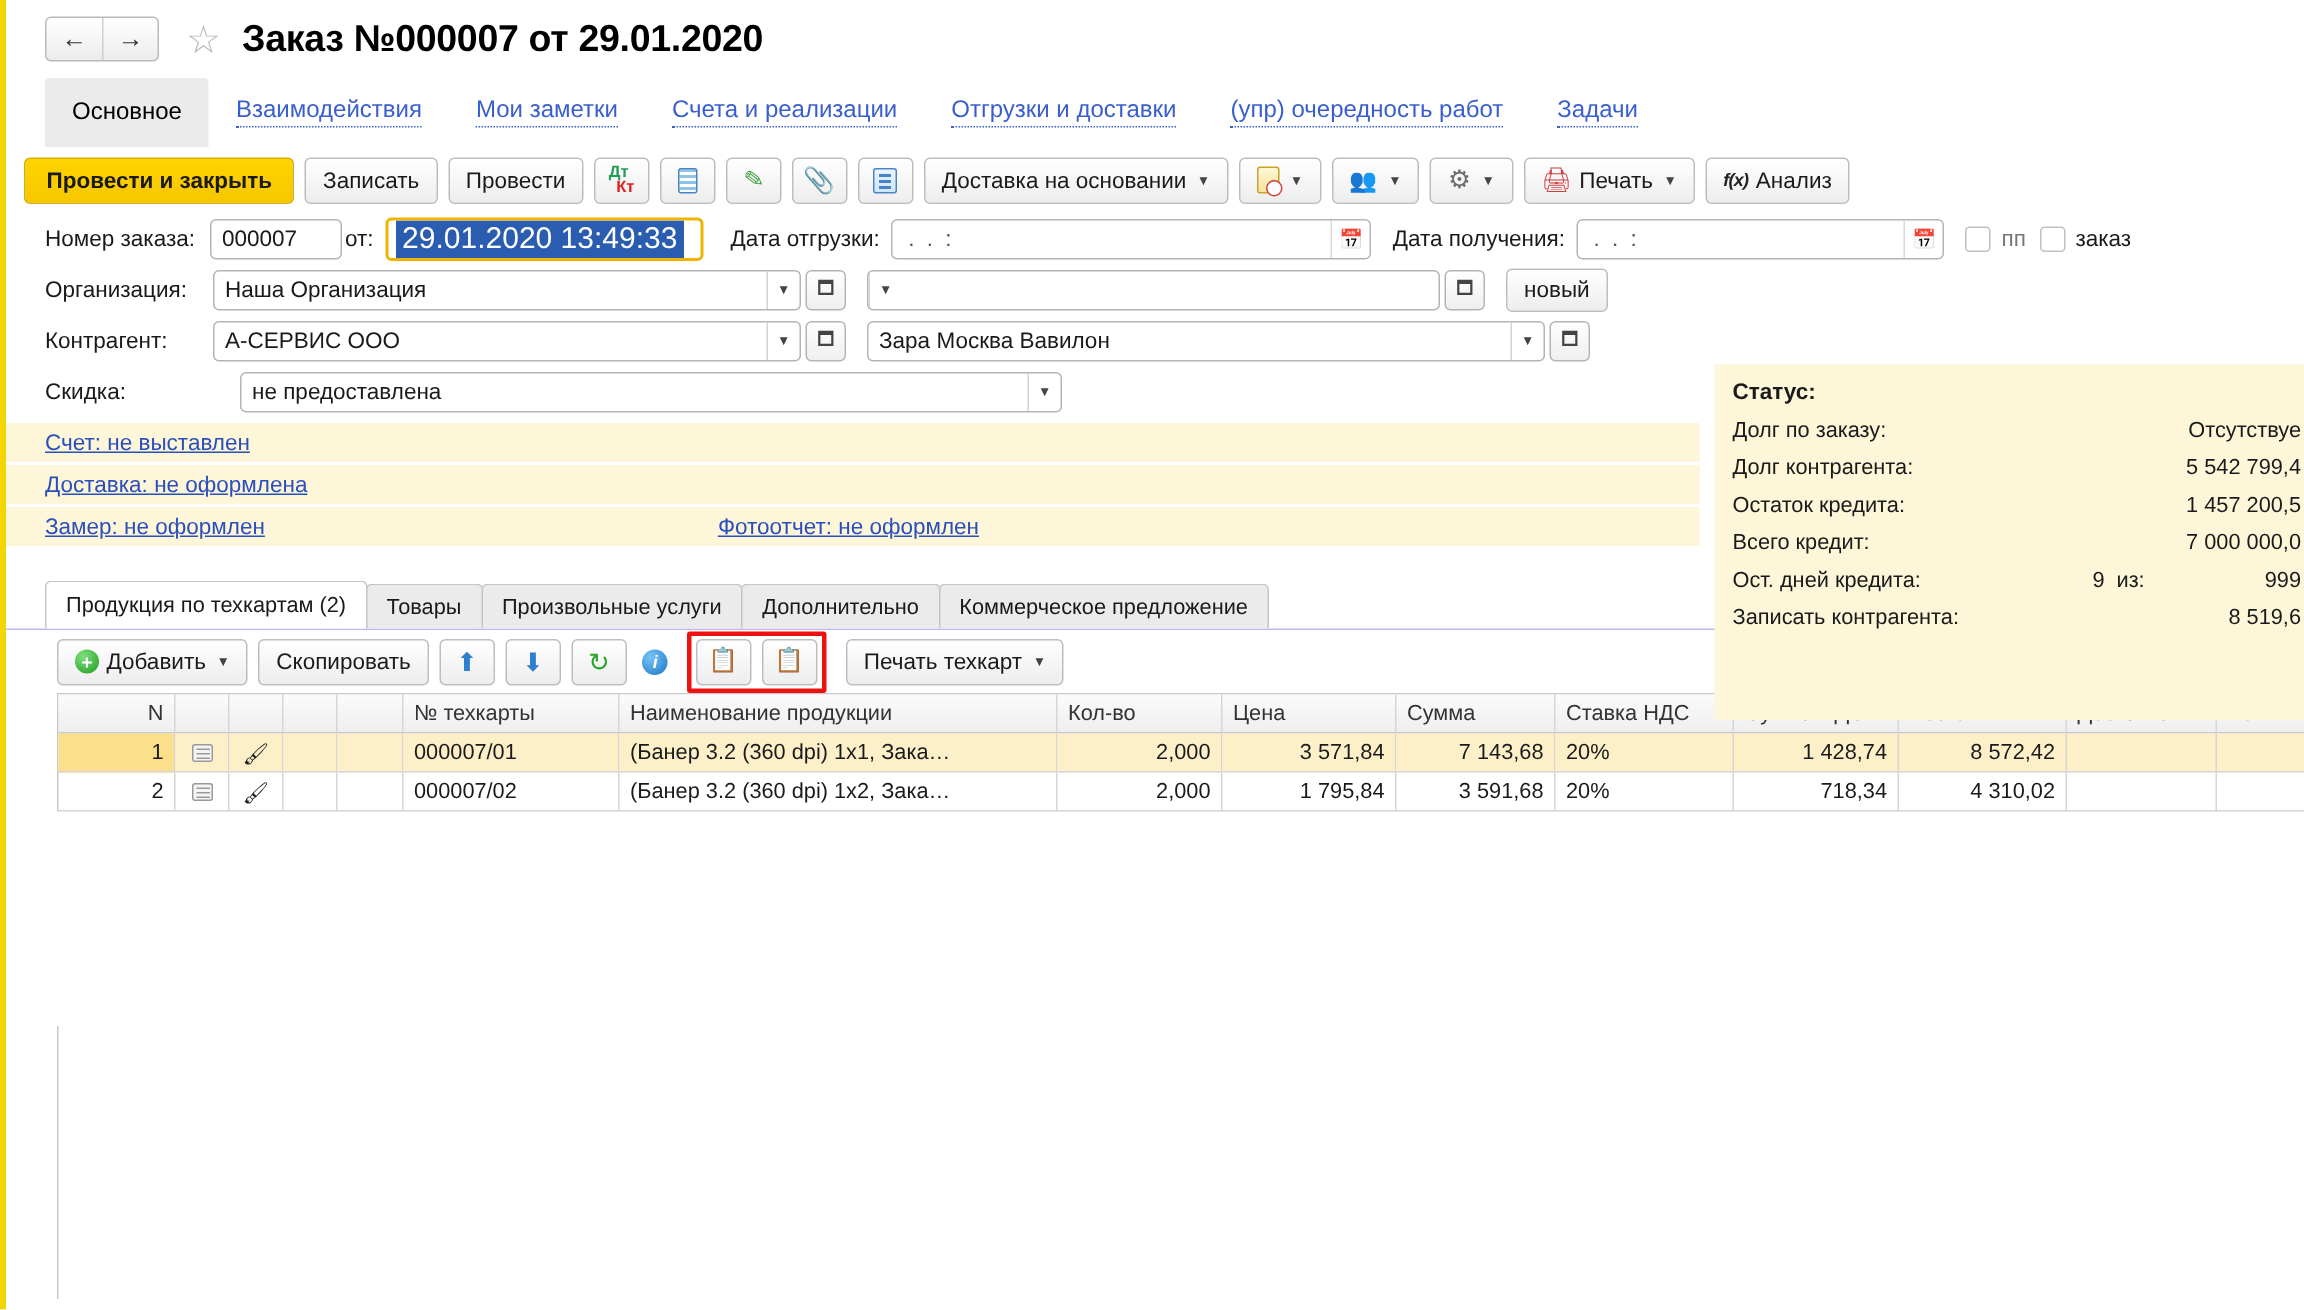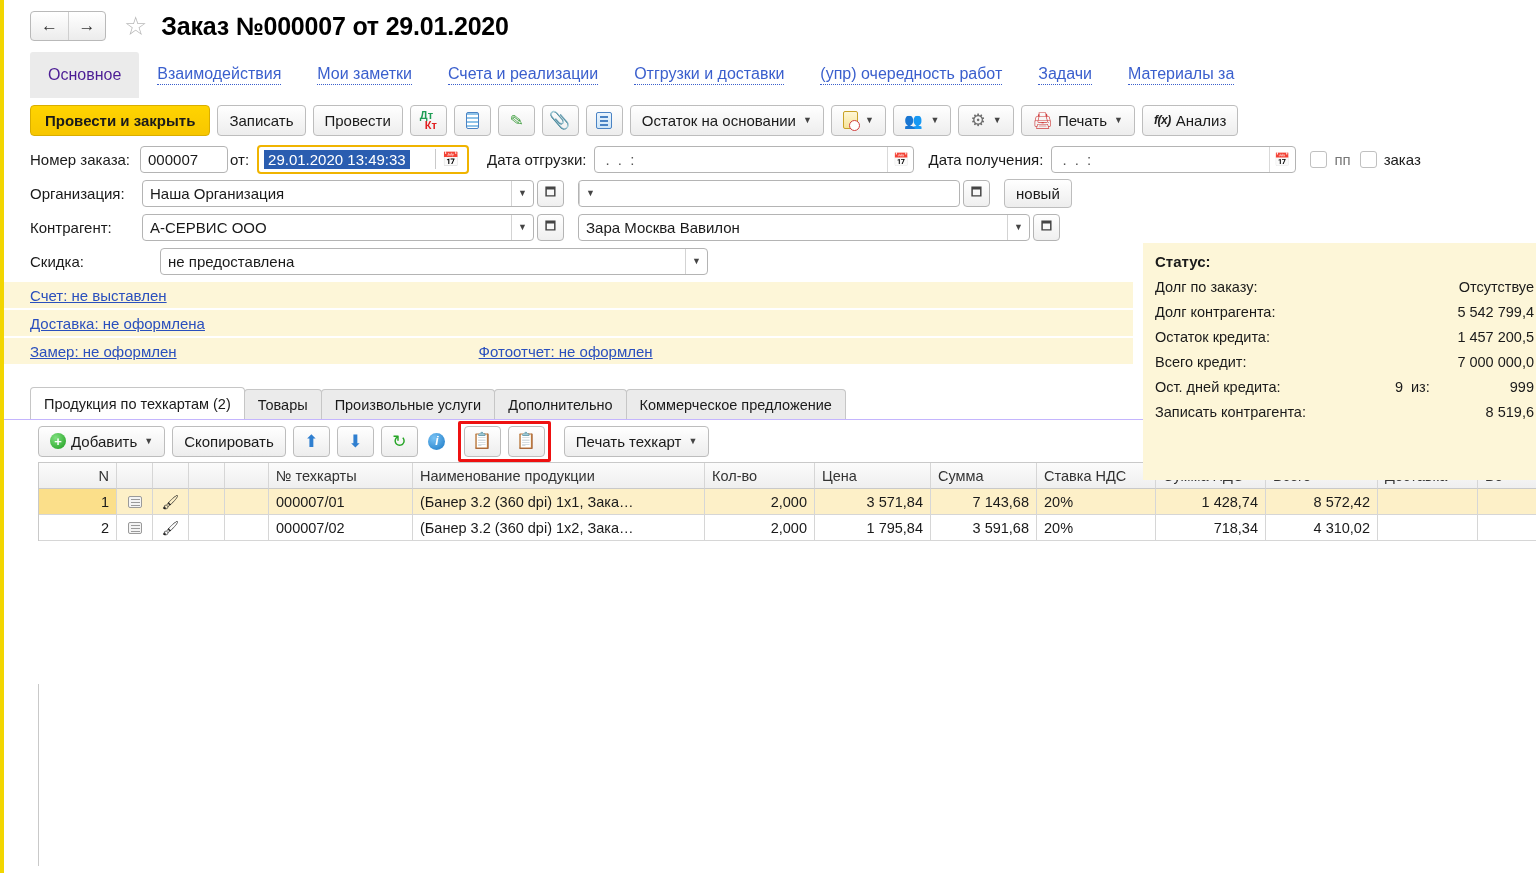--- a/index.html
+++ b/index.html
@@ -74,31 +74,31 @@
     text-decoration: none;
     white-space: nowrap;
     cursor: pointer;
   }
   .navlink span.txt {
     border-bottom: 1px dotted #3a5fcd;
     padding-bottom: 1px;
   }
   .navlink.active {
     background: #ebebeb;
-    color: #4c1d95;
+    color: #000000;
     border-radius: 3px 3px 0 0;
     justify-content: flex-end;
   }
   .navlink.active span.txt { border-bottom: none; }
 
   
   .cmdbar {
     display: flex; align-items: center;
     height: 44px;
-    padding-left: 26px;
+    padding-left: 12px;
     gap: 7px;
     white-space: nowrap;
   }
   .btn {
     height: 31px;
     border: 1px solid #bdbdbd;
     border-radius: 4px;
     background: linear-gradient(#ffffff, #ededed);
     display: inline-flex; align-items: center; justify-content: center;
     gap: 5px;
@@ -212,21 +212,21 @@
     border: 2px solid #f0b400;
     border-radius: 4px;
     height: 29px;
     display: inline-flex; align-items: center;
     background: #fff;
     padding-right: 0;
     overflow: hidden;
   }
   .focusbox .sel {
     background: #2a5db0; color: #fff;
-    font-size: 15px;
+    font-size: 20px;
     padding: 1px 4px;
     margin-left: 5px;
   }
   .focusbox .calsep {
     width: 1px; height: 20px; background: #c9c9c9; margin: 0 7px;
   }
   .cal-icon { font-size: 14px; color: #555; margin-right: 7px; }
 
   .datefield {
     height: 27px; border: 1px solid #b4b4b4; border-radius: 4px;
@@ -414,23 +414,20 @@
       </div>
     <div class="navlink">
         <span class="txt">Отгрузки и доставки</span>
       </div>
     <div class="navlink">
         <span class="txt">(упр) очередность работ</span>
       </div>
     <div class="navlink">
         <span class="txt">Задачи</span>
       </div>
-    <div class="navlink">
-        <span class="txt">Материалы за</span>
-      </div>
   </div>
 
   <div class="cmdbar">
     <div class="btn primary">Провести и закрыть</div>
     <div class="btn">Записать</div>
     <div class="btn">Провести</div>
     <div class="btn iconbtn">
       <span class="ico-dtkt">
         <span class="dt">Дт</span>
         <span class="kt">Кт</span>
@@ -442,21 +439,21 @@
     <div class="btn iconbtn">
         <span class="ico-pencil">✎</span>
       </div>
     <div class="btn iconbtn">
         <span class="ico-clip">📎</span>
       </div>
     <div class="btn iconbtn">
         <span class="ico-struct"></span>
       </div>
     <div class="btn">
-      <span>Остаток на основании</span>
+      <span>Доставка на основании</span>
       <span class="caret">▼</span>
     </div>
     <div class="btn">
       <span class="ico-report"></span>
       <span class="caret">▼</span>
     </div>
     <div class="btn">
       <span class="ico-users">👥</span>
       <span class="caret">▼</span>
     </div>

